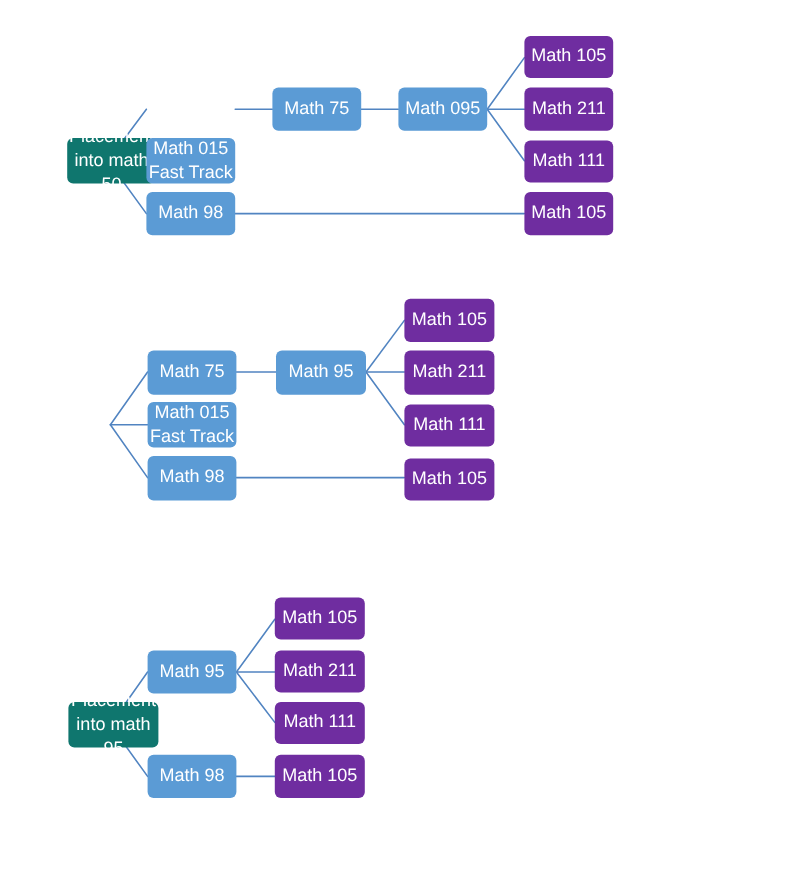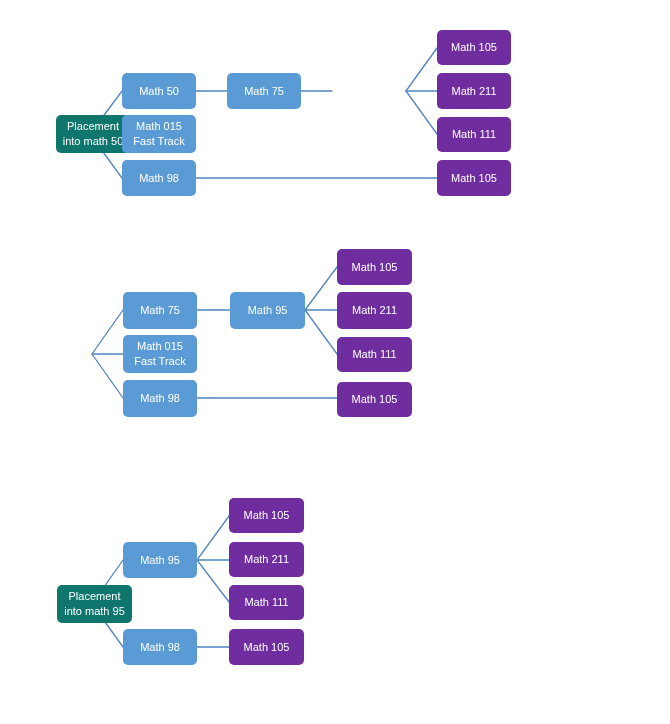--- a/index.html
+++ b/index.html
@@ -15,21 +15,21 @@
   }
   svg.connectors line{
     stroke:#5184c1;
     stroke-width:1.3;
     stroke-linecap:round;
   }
   .node{
     position:absolute;
     display:flex;align-items:center;justify-content:center;
     color:#ffffff;
-    font-size:11px;
+    font-size:15px;
     line-height:1.35;
     text-align:center;
     border-radius:5px;
     white-space:pre-line;
     box-sizing:border-box;
   }
   .start{background:#0f766e;margin-left:40px;}
   .course{background:#5b9bd5;}
   .terminal{background:#6f2da0;}
 </style>
@@ -62,25 +62,25 @@
     <line x1="92" y1="604" x2="123" y2="560"></line>
     <line x1="92" y1="604" x2="123" y2="647"></line>
     <line x1="197" y1="560" x2="229" y2="516"></line>
     <line x1="197" y1="560" x2="229" y2="560"></line>
     <line x1="197" y1="560" x2="229" y2="602"></line>
     <line x1="197" y1="647" x2="229" y2="647"></line>
   </svg>
 
   <div class="node start" style="left:16px;top:115px;width:74px;height:38px">Placement
 into math 50</div>
-  <div class="node course" style="left:122px;top:73px;width:74px;height:36px">Math 50</div>
   <div class="node course" style="left:122px;top:115px;width:74px;height:38px">Math 015
 Fast Track</div>
   <div class="node course" style="left:122px;top:160px;width:74px;height:36px">Math 98</div>
   <div class="node course" style="left:227px;top:73px;width:74px;height:36px">Math 75</div>
+  <div class="node course" style="left:332px;top:73px;width:74px;height:36px">Math 095</div>
   <div class="node terminal" style="left:437px;top:30px;width:74px;height:35px">Math 105</div>
   <div class="node terminal" style="left:437px;top:73px;width:74px;height:36px">Math 211</div>
   <div class="node terminal" style="left:437px;top:117px;width:74px;height:35px">Math 111</div>
   <div class="node terminal" style="left:437px;top:160px;width:74px;height:36px">Math 105</div>
 
   <div class="node course" style="left:123px;top:292px;width:74px;height:37px">Math 75</div>
   <div class="node course" style="left:123px;top:335px;width:74px;height:38px">Math 015
 Fast Track</div>
   <div class="node course" style="left:123px;top:380px;width:74px;height:37px">Math 98</div>
   <div class="node course" style="left:230px;top:292px;width:75px;height:37px">Math 95</div>

